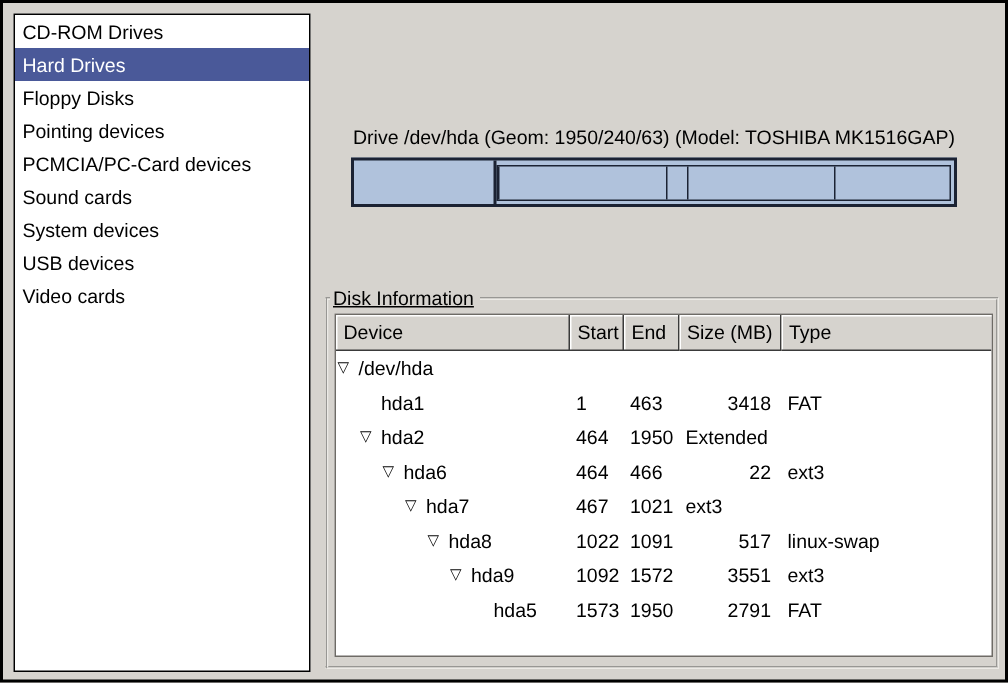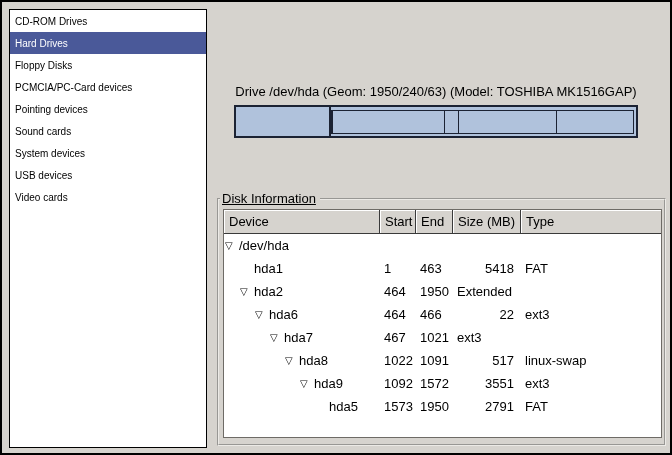--- a/index.html
+++ b/index.html
@@ -17,21 +17,21 @@
   }
 
   
   .sidebar {
     position:absolute; left:7px; top:7px; width:198px; bottom:5px;
     background:#fff; border:1px solid #000;
     overflow:hidden;
   }
   .sb-item {
     height:22px; display:flex; align-items:center;
-    padding-left:5px; font-size:10px; cursor:default;
+    padding-left:5px; font-size:13px; cursor:default;
   }
   .sb-item.selected {
     background:var(--sel,#4a5999); color:#fff;
   }
 
   
   .drive-title {
     position:absolute; left:222px; top:82px; width:424px;
     text-align:center; font-size:13px; white-space:nowrap;
   }
@@ -110,24 +110,24 @@
       <div class="sb-item">
     <span>CD-ROM Drives</span>
   </div>
       <div class="sb-item selected">
     <span>Hard Drives</span>
   </div>
       <div class="sb-item">
     <span>Floppy Disks</span>
   </div>
       <div class="sb-item">
+    <span>Pointing devices</span>
+  </div>
+      <div class="sb-item">
     <span>PCMCIA/PC-Card devices</span>
-  </div>
-      <div class="sb-item">
-    <span>Pointing devices</span>
   </div>
       <div class="sb-item">
     <span>Sound cards</span>
   </div>
       <div class="sb-item">
     <span>System devices</span>
   </div>
       <div class="sb-item">
     <span>USB devices</span>
   </div>
@@ -175,21 +175,21 @@
     <div class="cell c-type"></div>
   </div>
           <div class="trow">
     <div class="cell c-device">
       <span class="indent" style="width: 16px;"></span>
       <span class="expander" style="visibility: hidden;">▽</span>
       <span>hda1</span>
     </div>
     <div class="cell c-start">1</div>
     <div class="cell c-end">463</div>
-    <div class="cell c-size">5418</div>
+    <div class="cell c-size">3418</div>
     <div class="cell c-type">FAT</div>
   </div>
           <div class="trow">
     <div class="cell c-device">
       <span class="indent" style="width: 16px;"></span>
       <span class="expander">▽</span>
       <span>hda2</span>
     </div>
     <div class="cell c-start">464</div>
     <div class="cell c-end">1950</div>

